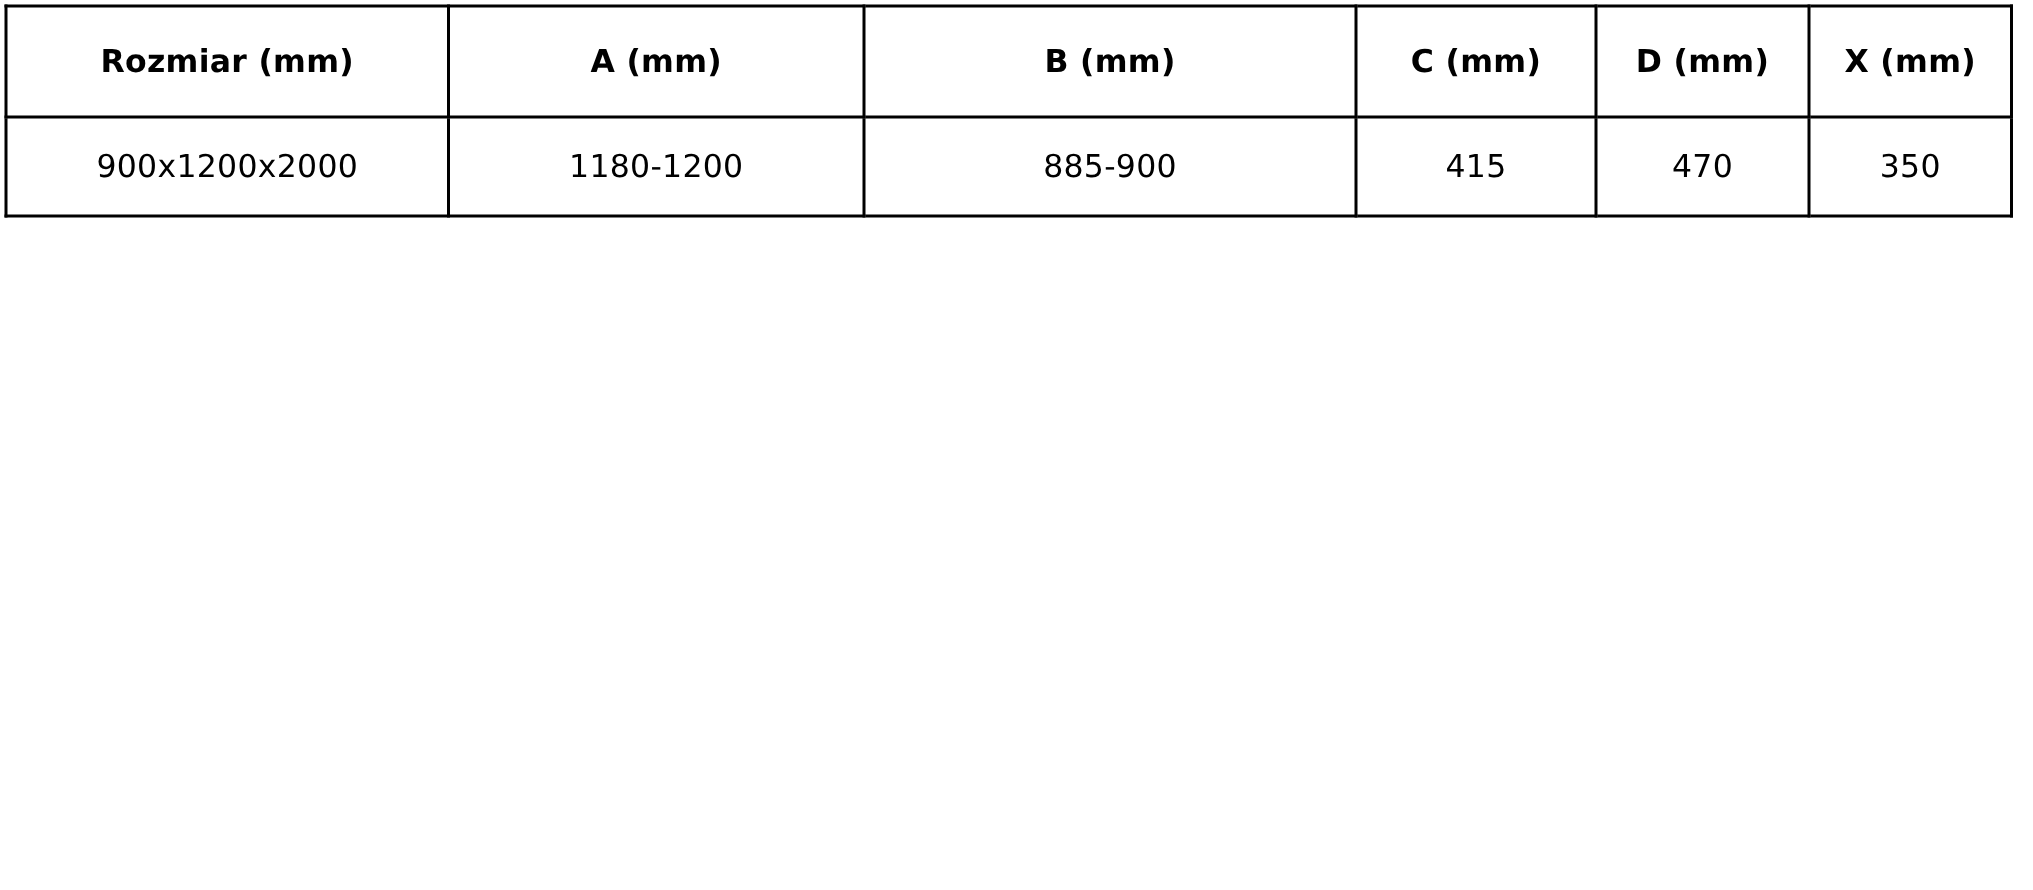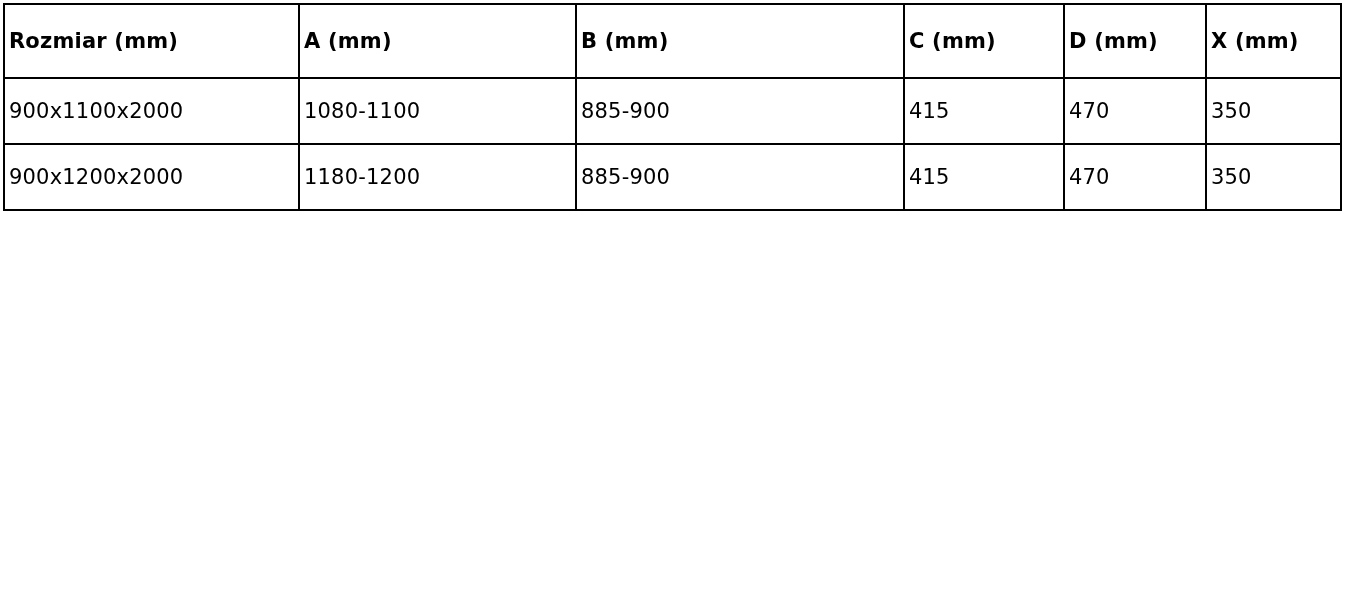--- a/index.html
+++ b/index.html
@@ -21,21 +21,21 @@
   }
   table.spec-table {
     border-collapse: collapse;
     table-layout: fixed;
     width: 1337px;
     margin: 3px 0 0 3px;
   }
   table.spec-table th,
   table.spec-table td {
     border: 2px solid #000000;
-    text-align: left;
+    text-align: center;
     vertical-align: middle;
     height: 64px;
     padding: 0 4px;
     font-size: 21px;
     font-weight: normal;
     letter-spacing: 0.2px;
   }
   table.spec-table th {
     font-weight: bold;
     font-size: 21px;
@@ -67,28 +67,20 @@
         <th>Rozmiar (mm)</th>
         <th>A (mm)</th>
         <th>B (mm)</th>
         <th>C (mm)</th>
         <th>D (mm)</th>
         <th>X (mm)</th>
       </tr>
     </thead>
     <tbody>
       <tr>
-        <td>900x1100x2000</td>
-        <td>1080-1100</td>
-        <td>885-900</td>
-        <td>415</td>
-        <td>470</td>
-        <td>350</td>
-      </tr>
-      <tr>
         <td>900x1200x2000</td>
         <td>1180-1200</td>
         <td>885-900</td>
         <td>415</td>
         <td>470</td>
         <td>350</td>
       </tr>
     </tbody>
   </table>
 </div>

